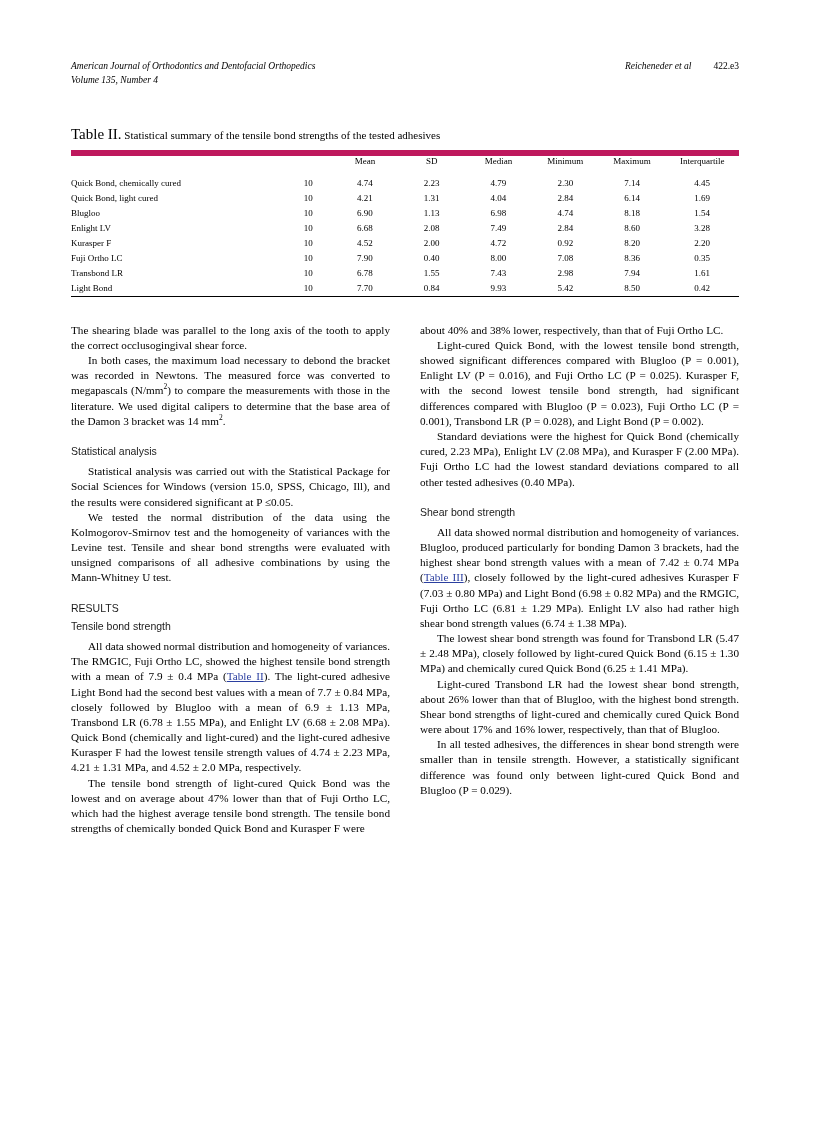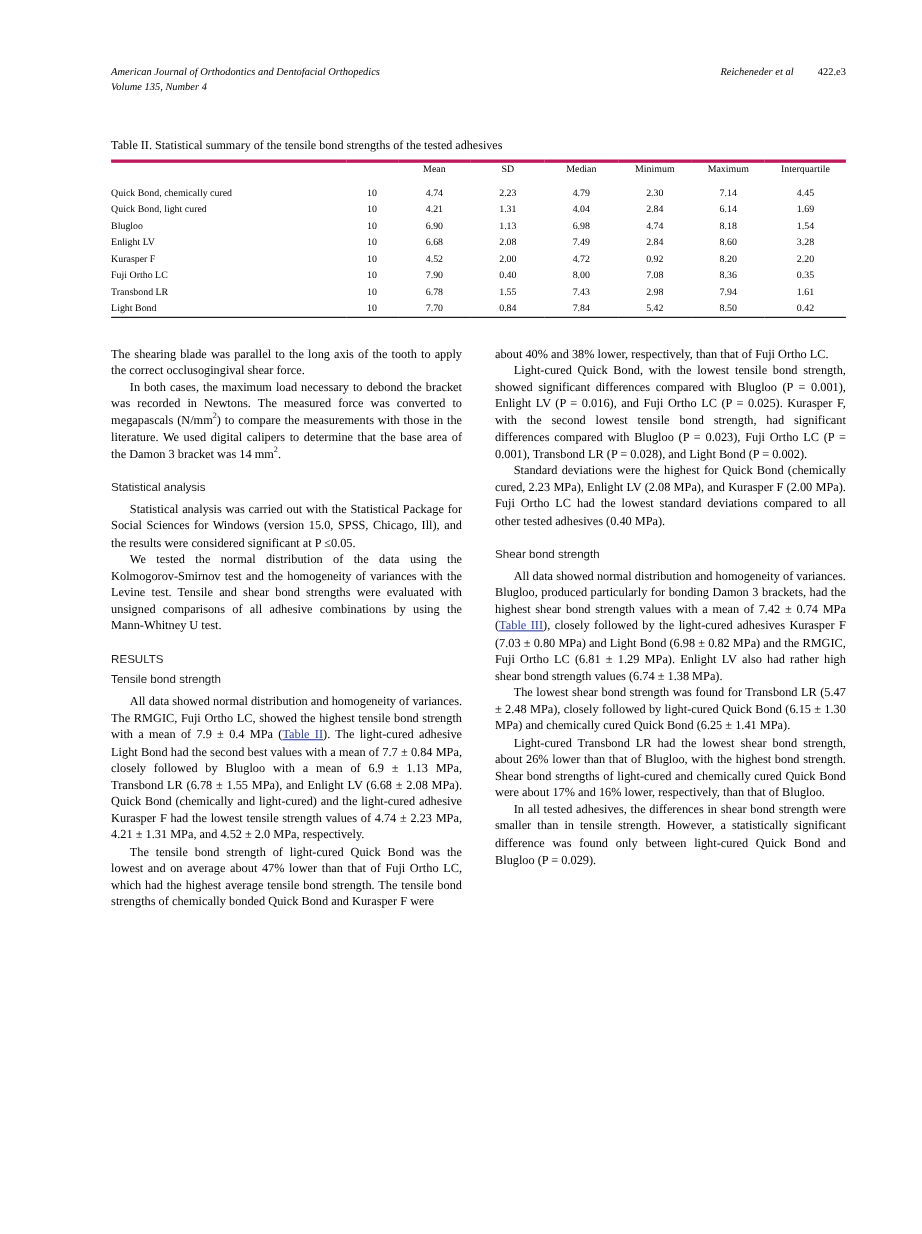--- a/index.html
+++ b/index.html
@@ -17,21 +17,21 @@
   }
   .page {
     position: absolute;
     left: 0; top: 0;
     width: 838px;
     height: 1122px;
     padding: 0;
   }
   .content {
     position: absolute;
-    left: 101px;
+    left: 71px;
     top: 60px;
     width: 668px;
   }
 
   
   .running-head {
     display: flex;
     justify-content: space-between;
     align-items: flex-start;
     font-family: "Liberation Serif", serif;
@@ -49,39 +49,39 @@
 
   
   .table-block {
     margin-top: 38px;
   }
   .table-caption {
     font-size: 11px;
     margin-bottom: 7px;
   }
   .table-caption .tbl-label {
-    font-size: 11px;
+    font-size: 15px;
   }
   table.stats {
     width: 100%;
     border-collapse: collapse;
     font-size: 9px;
     font-family: "Liberation Serif", serif;
   }
   table.stats thead th {
     font-weight: normal;
     vertical-align: bottom;
     padding: 0 0 3px 0;
     text-align: center;
     line-height: 1.25;
   }
   table.stats thead th.first {
     text-align: left;
   }
-  .rule-top { border-top: 3px solid #be185d; font-family: Liberation Serif, serif; }
+  .rule-top { border-top: 6px solid #be185d; font-family: Liberation Serif, serif; }
   .rule-bottom { border-bottom: 1px solid #000; }
   table.stats tbody td {
     padding: 1.6px 0;
     text-align: center;
     line-height: 1.3;
   }
   table.stats tbody td.first {
     text-align: left;
   }
   .thead-sep {
@@ -226,21 +226,21 @@
             <td>7.43</td>
             <td>2.98</td>
             <td>7.94</td>
             <td>1.61</td>
           </tr>
           <tr class="rule-bottom">
             <td class="first">Light Bond</td>
             <td>10</td>
             <td>7.70</td>
             <td>0.84</td>
-            <td>7.84</td>
+            <td>9.93</td>
             <td>5.42</td>
             <td>8.50</td>
             <td>0.42</td>
           </tr>
         </tbody>
       </table>
     </div>
 
     <div class="columns">
 

